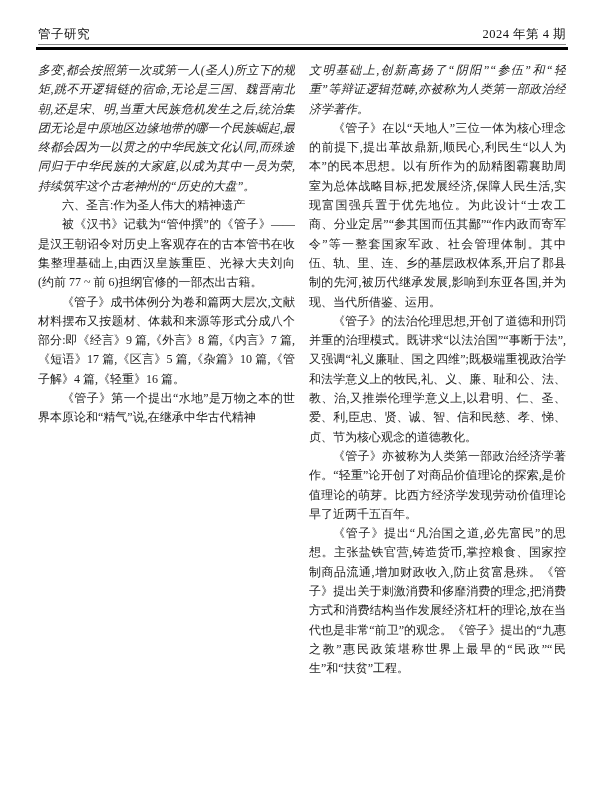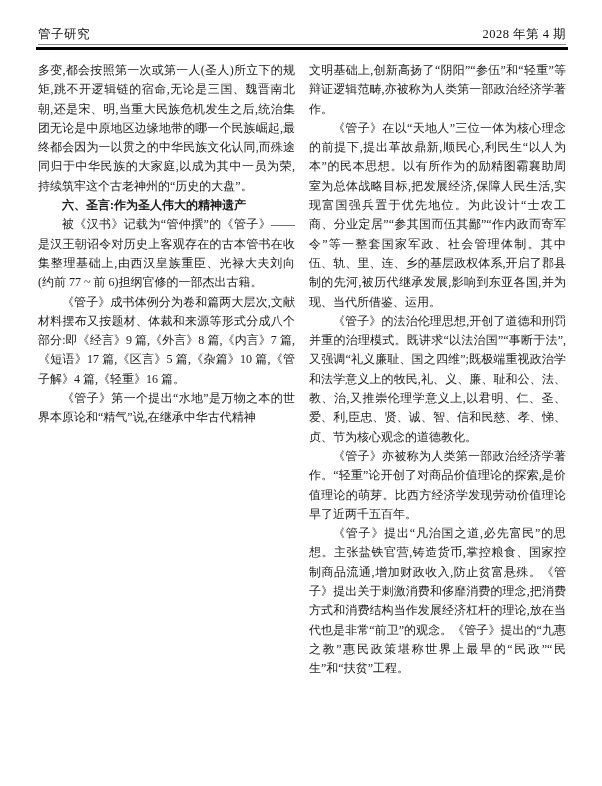--- a/index.html
+++ b/index.html
@@ -48,32 +48,32 @@
     width: 257px;
     flex: 0 0 257px;
     font-size: 12px;
     line-height: 19.3px;
     text-align: justify;
     text-justify: inter-ideograph;
     color: #1c1c1c;
     overflow: hidden;
   }
   .col p { text-indent: 2em; }
-  .col p.cont { text-indent: 0; }
-  .col p.heading { font-weight: bold; text-indent: 2em; }
+  .col p.cont { text-indent: 0; font-style: italic; }
+  .col p.heading { font-weight: normal; text-indent: 2em; }
   .col .lead { font-weight: bold; }
 </style>
 </head>
 <body>
 
 <div class="page">
 
   <div class="running-head">
     <span>管子研究</span>
-    <span>2028 年第 4 期</span>
+    <span>2024 年第 4 期</span>
   </div>
 
   <div class="rule-thin"></div>
   <div class="rule-thick"></div>
 
   <div class="content">
     <div class="col">
         <p class="cont">多变,都会按照第一次或第一人(圣人)所立下的规矩,跳不开逻辑链的宿命,无论是三国、魏晋南北朝,还是宋、明,当重大民族危机发生之后,统治集团无论是中原地区边缘地带的哪一个民族崛起,最终都会因为一以贯之的中华民族文化认同,而殊途同归于中华民族的大家庭,以成为其中一员为荣,持续筑牢这个古老神州的“历史的大盘”。</p>
         <p class="heading">六、圣言:作为圣人伟大的精神遗产</p>
         <p class="">被《汉书》记载为“管仲撰”的《管子》——是汉王朝诏令对历史上客观存在的古本管书在收集整理基础上,由西汉皇族重臣、光禄大夫刘向(约前 77 ~ 前 6)担纲官修的一部杰出古籍。</p>

